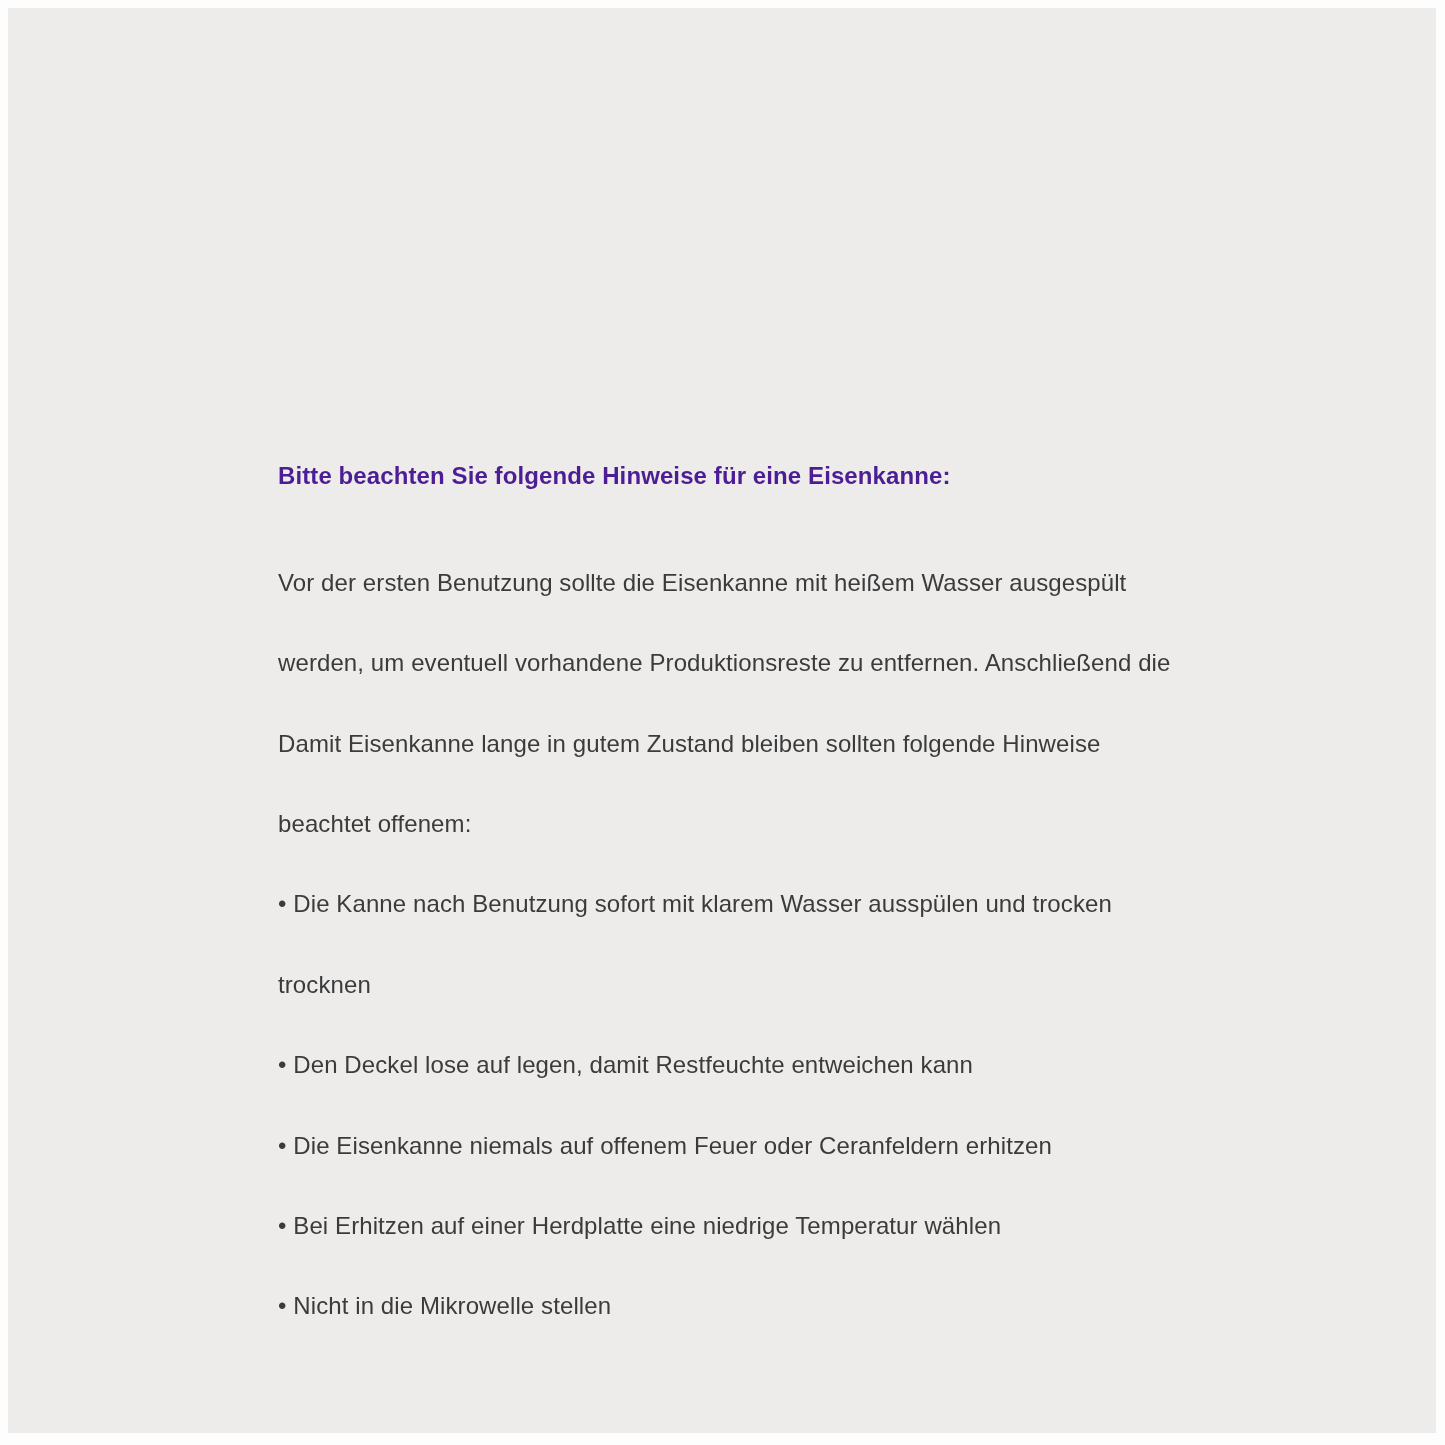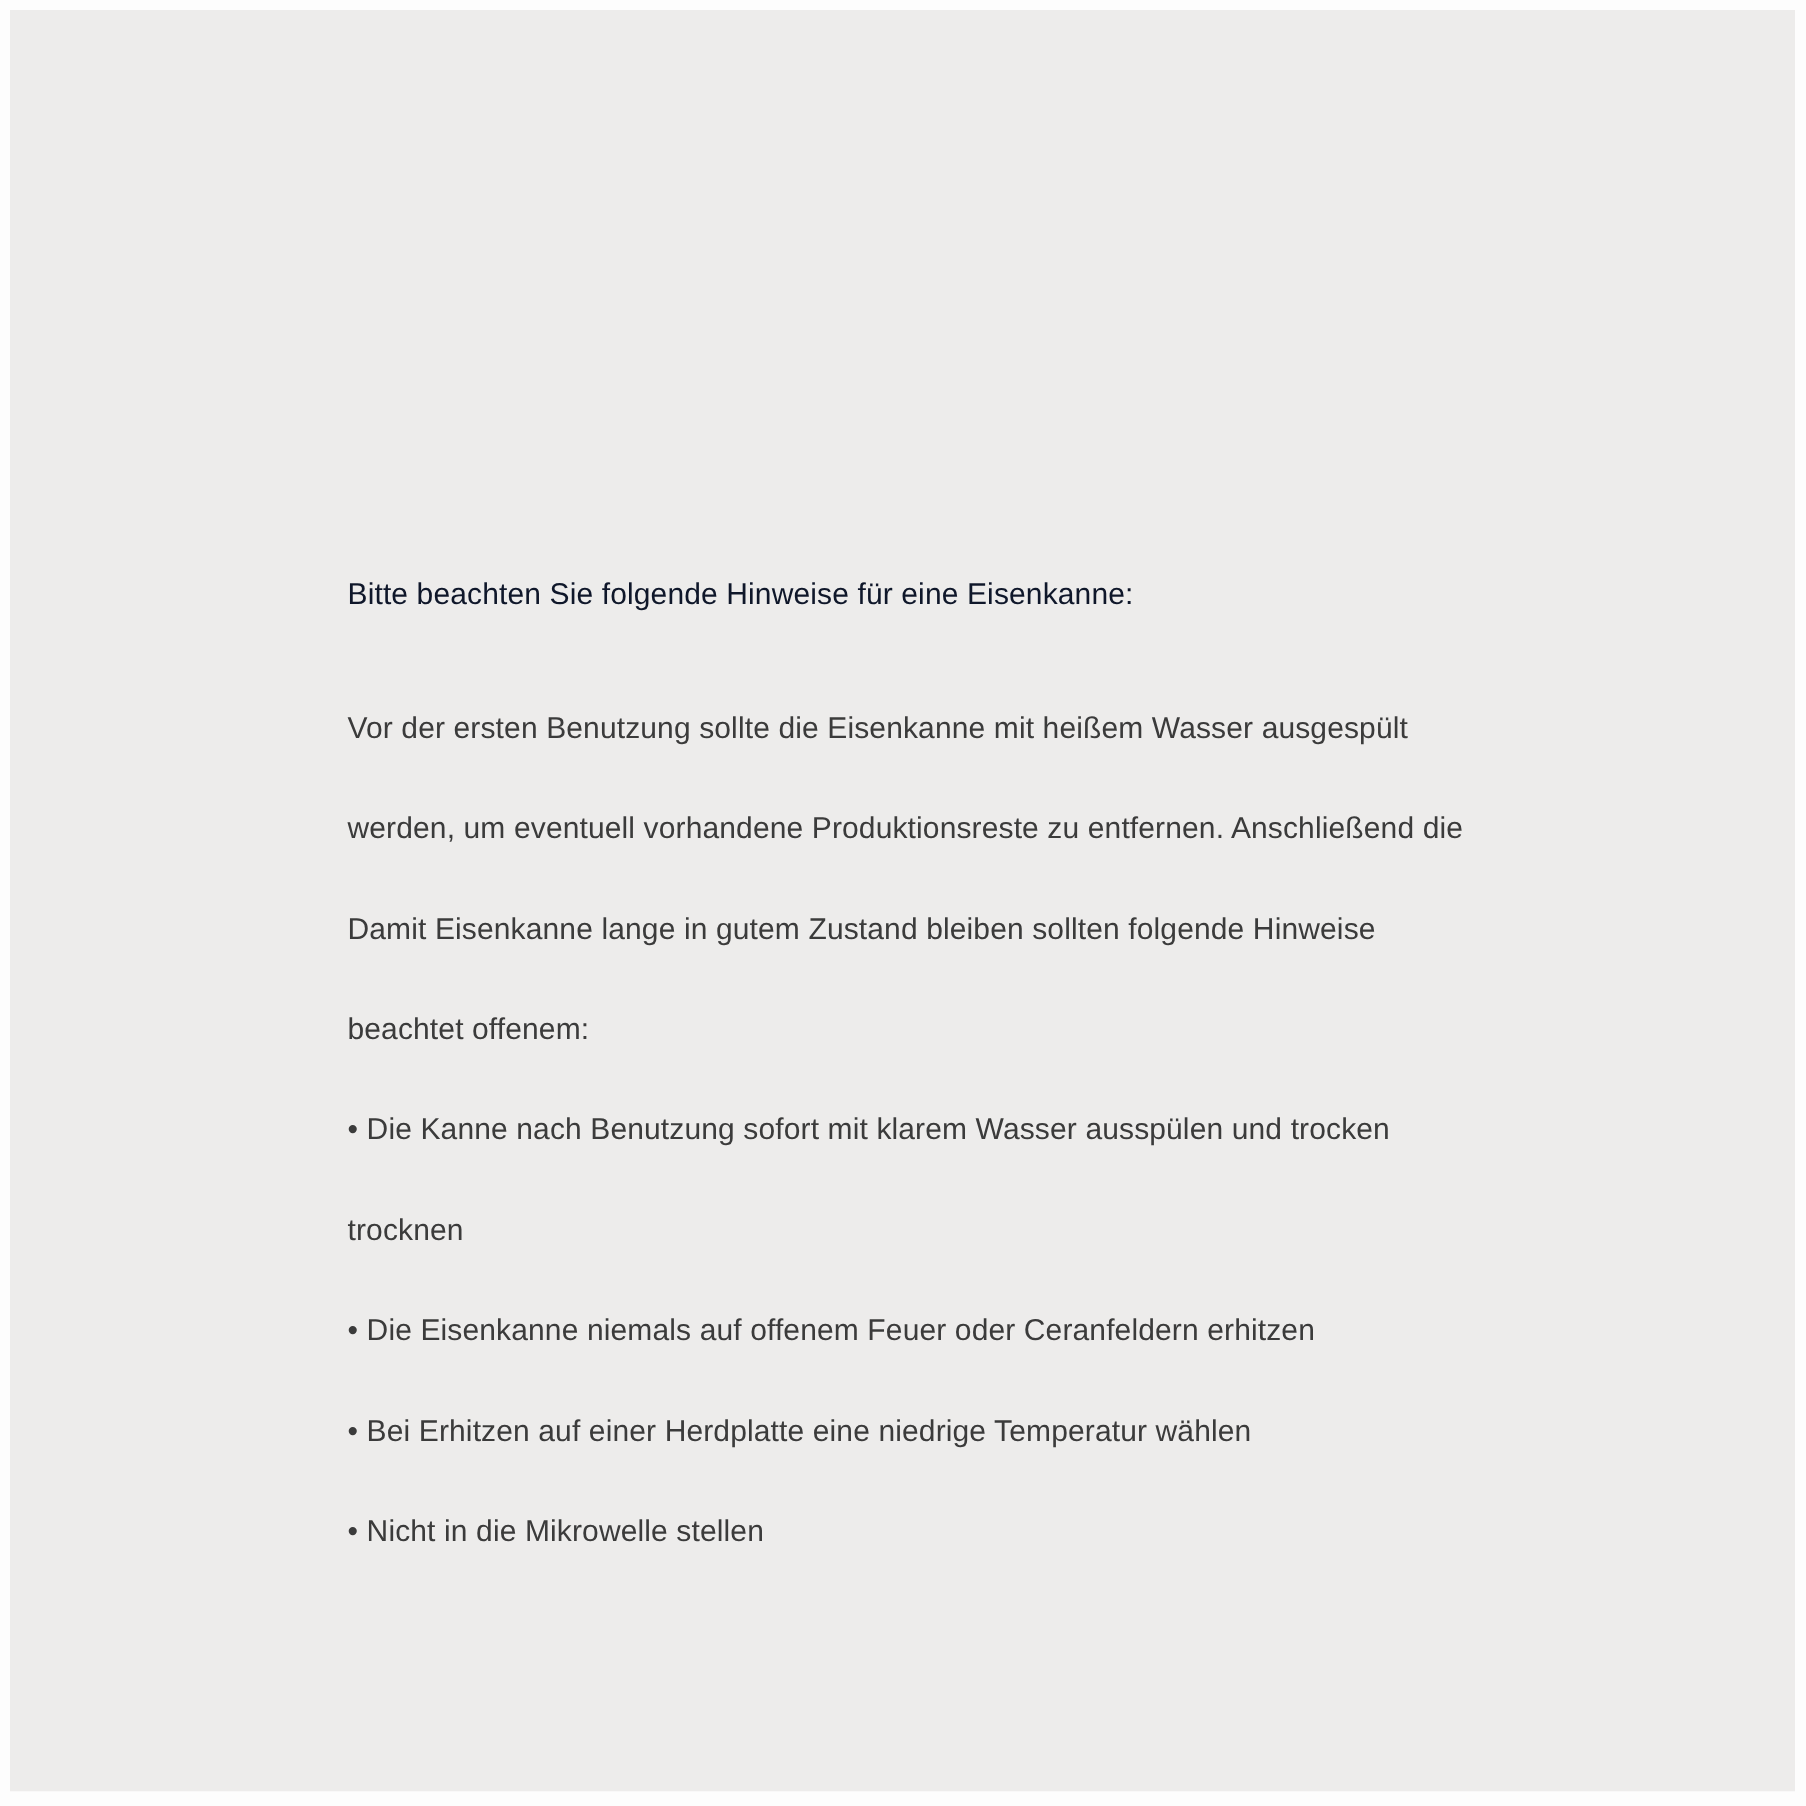--- a/index.html
+++ b/index.html
@@ -25,40 +25,41 @@
     top: 401px;
     width: 1100px;
     font-family: "Liberation Sans", sans-serif;
     font-size: 24px;
     line-height: 26.8px;
     color: #3b3b3b;
     white-space: pre;
     letter-spacing: 0.1px;
   }
   .doc-title {
-    font-weight: normal;
-    color: #0f172a;
+    font-weight: bold;
+    color: #4c1d95;
     margin: 0 0 26.8px 0;
   }
   .doc-line {
     margin: 0;
   }
 </style>
 </head>
 <body>
 
 <div class="canvas">
   <div class="text-block">
     <p class="doc-title">Bitte beachten Sie folgende Hinweise für eine Eisenkanne:</p>
     <p class="doc-line">Vor der ersten Benutzung sollte die Eisenkanne mit heißem Wasser ausgespült</p>
     <p class="doc-line">werden, um eventuell vorhandene Produktionsreste zu entfernen. Anschließend die</p>
     <p class="doc-line">Damit Eisenkanne lange in gutem Zustand bleiben sollten folgende Hinweise</p>
     <p class="doc-line">beachtet offenem:</p>
     <p class="doc-line">• Die Kanne nach Benutzung sofort mit klarem Wasser ausspülen und trocken</p>
     <p class="doc-line">trocknen</p>
+    <p class="doc-line">• Den Deckel lose auf legen, damit Restfeuchte entweichen kann</p>
     <p class="doc-line">• Die Eisenkanne niemals auf offenem Feuer oder Ceranfeldern erhitzen</p>
     <p class="doc-line">• Bei Erhitzen auf einer Herdplatte eine niedrige Temperatur wählen</p>
     <p class="doc-line">• Nicht in die Mikrowelle stellen</p>
     
     
     
     
     
     
     

